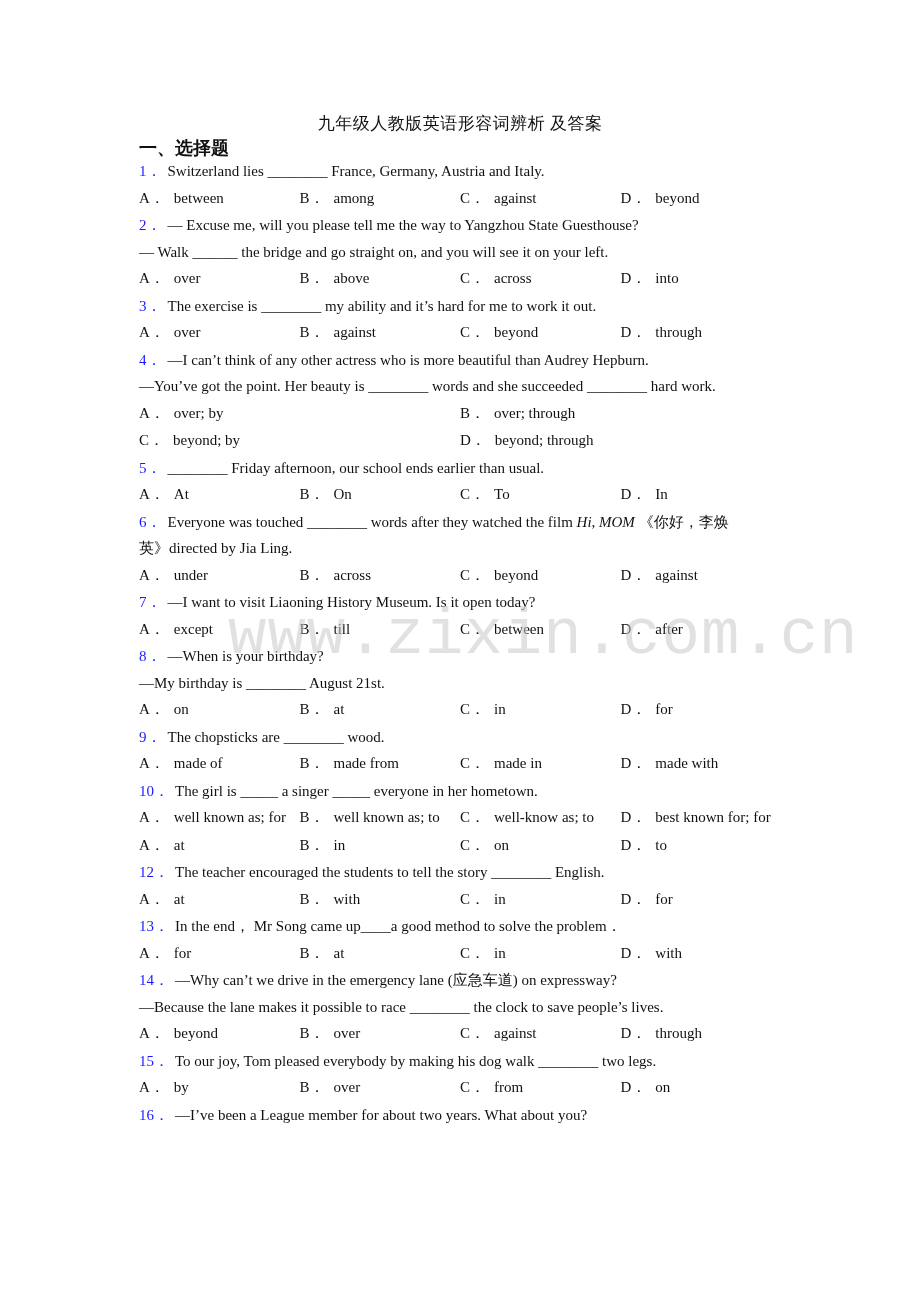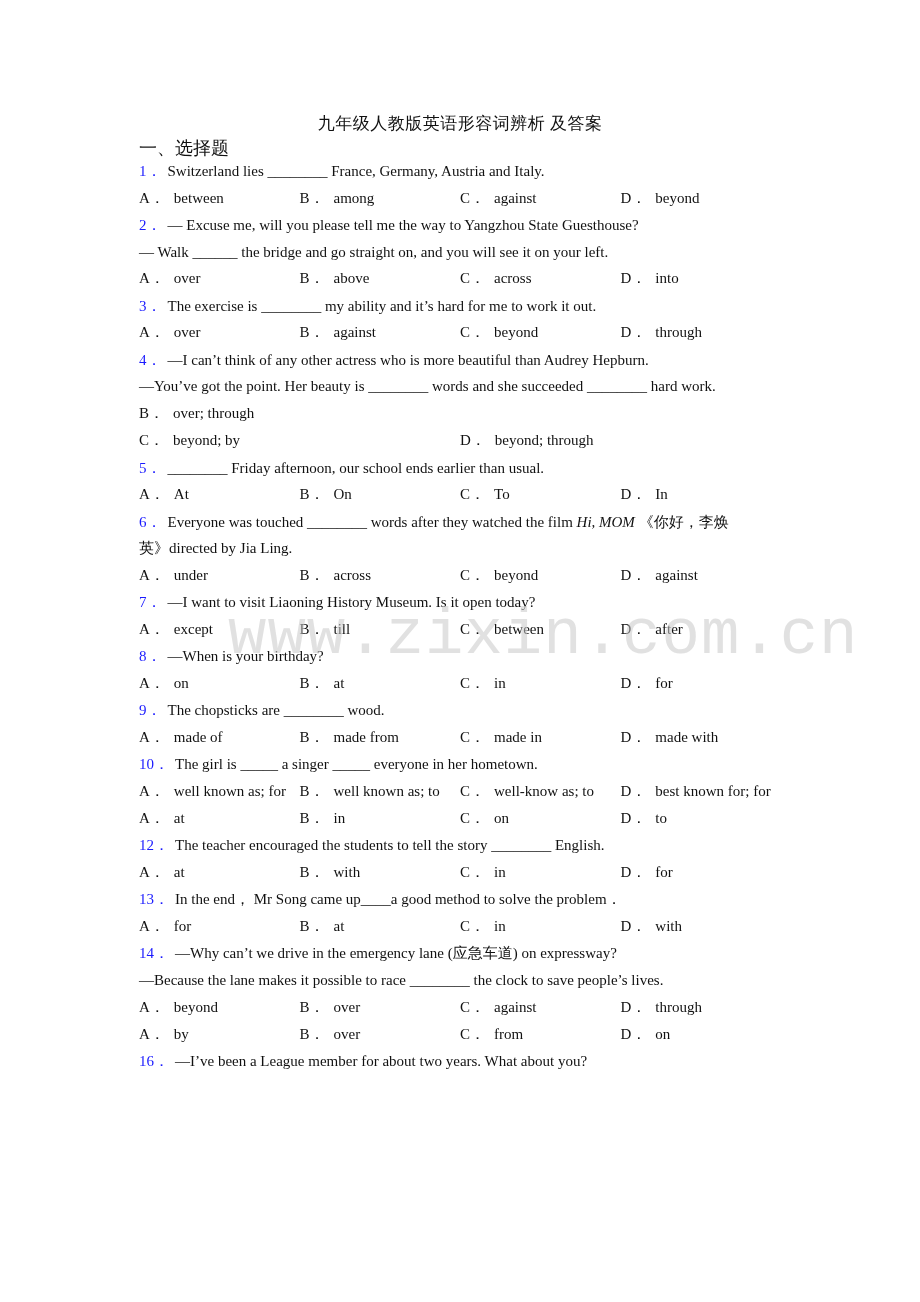--- a/index.html
+++ b/index.html
@@ -1,21 +1,21 @@
 <!DOCTYPE html>
 <html><head>
 <meta charset="utf-8">
 <style>
   html, body { margin: 0; padding: 0; background: #ffffff; }
   body { width: 920px; height: 1302px; position: relative; overflow: hidden;
          font-family: "Liberation Serif", "DejaVu Serif", serif; color: #111; }
   .page { position: absolute; left: 0; top: 0; width: 920px; height: 1302px; }
   .title { position: absolute; top: 112px; left: 0; width: 920px; text-align: center;
            font-size: 17px; letter-spacing: 0.5px; }
-  .section { position: absolute; top: 136px; left: 139px; font-size: 18px; }
+  .section { position: absolute; top: 136px; left: 139px; font-size: 18px; font-weight: bold; }
   .content { position: absolute; top: 158px; left: 139px; width: 650px; font-size: 15px; }
   .line { height: 26.6px; line-height: 26.6px; white-space: nowrap; }
   .qnum { color: #1a1aff; margin-right: 6px; }
   .opts { display: flex; height: 27.4px; line-height: 27.4px; white-space: nowrap; }
   .opts .opt { width: 160.5px; flex: 0 0 auto; }
   .opts.two .opt { width: 321px; }
   .opt .lbl { margin-right: 9px; }
   .watermark { position: absolute; top: 600px; left: 228px; font-family: Liberation Mono, monospace;
                font-size: 64px; color: rgba(200,200,200,0.55); letter-spacing: 1px; pointer-events: none; }
   i { }
@@ -57,20 +57,21 @@
         <div class="opt"><span class="lbl">B．</span><span>against</span></div>
         <div class="opt"><span class="lbl">C．</span><span>beyond</span></div>
         <div class="opt"><span class="lbl">D．</span><span>through</span></div>
       </div>
     </div>
 
     <div>
       <div class="line"><span class="qnum">4．</span><span>—I can’t think of any other actress who is more beautiful than Audrey Hepburn.</span></div>
       <div class="line"><span>—You’ve got the point. Her beauty is ________ words and she succeeded ________ hard work.</span></div>
       <div class="opts two">
+        <div class="opt"><span class="lbl">A．</span><span>over; by</span></div>
         <div class="opt"><span class="lbl">B．</span><span>over; through</span></div>
       </div>
       <div class="opts two">
         <div class="opt"><span class="lbl">C．</span><span>beyond; by</span></div>
         <div class="opt"><span class="lbl">D．</span><span>beyond; through</span></div>
       </div>
     </div>
 
     <div>
       <div class="line"><span class="qnum">5．</span><span>________ Friday afternoon, our school ends earlier than usual.</span></div>
@@ -98,20 +99,21 @@
       <div class="opts">
         <div class="opt"><span class="lbl">A．</span><span>except</span></div>
         <div class="opt"><span class="lbl">B．</span><span>till</span></div>
         <div class="opt"><span class="lbl">C．</span><span>between</span></div>
         <div class="opt"><span class="lbl">D．</span><span>after</span></div>
       </div>
     </div>
 
     <div>
       <div class="line"><span class="qnum">8．</span><span>—When is your birthday?</span></div>
+      <div class="line"><span>—My birthday is ________ August 21st.</span></div>
       <div class="opts">
         <div class="opt"><span class="lbl">A．</span><span>on</span></div>
         <div class="opt"><span class="lbl">B．</span><span>at</span></div>
         <div class="opt"><span class="lbl">C．</span><span>in</span></div>
         <div class="opt"><span class="lbl">D．</span><span>for</span></div>
       </div>
     </div>
 
     <div>
       <div class="line"><span class="qnum">9．</span><span>The chopsticks are ________ wood.</span></div>
@@ -167,20 +169,21 @@
       <div class="line"><span>—Because the lane makes it possible to race ________ the clock to save people’s lives.</span></div>
       <div class="opts">
         <div class="opt"><span class="lbl">A．</span><span>beyond</span></div>
         <div class="opt"><span class="lbl">B．</span><span>over</span></div>
         <div class="opt"><span class="lbl">C．</span><span>against</span></div>
         <div class="opt"><span class="lbl">D．</span><span>through</span></div>
       </div>
     </div>
 
     <div>
+      <div class="line"><span class="qnum">15．</span><span>To our joy, Tom pleased everybody by making his dog walk ________ two legs.</span></div>
       <div class="opts">
         <div class="opt"><span class="lbl">A．</span><span>by</span></div>
         <div class="opt"><span class="lbl">B．</span><span>over</span></div>
         <div class="opt"><span class="lbl">C．</span><span>from</span></div>
         <div class="opt"><span class="lbl">D．</span><span>on</span></div>
       </div>
     </div>
 
     <div>
       <div class="line"><span class="qnum">16．</span><span>—I’ve been a League member for about two years. What about you?</span></div>

